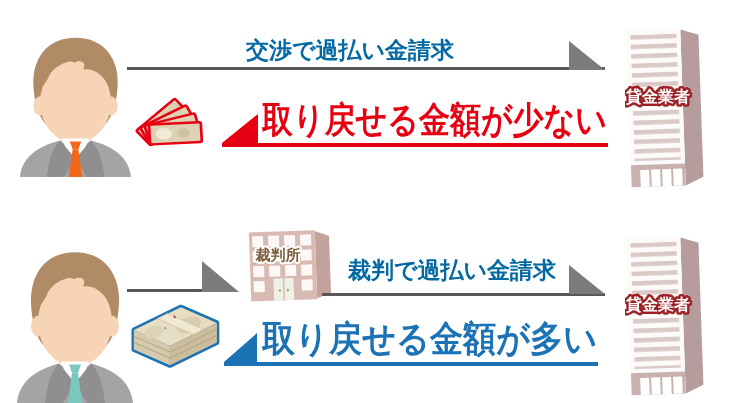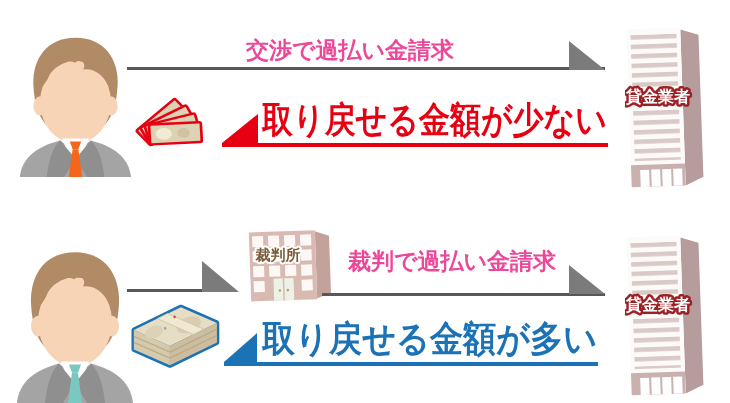--- a/index.html
+++ b/index.html
@@ -7,21 +7,21 @@
     position:relative;width:730px;height:403px;overflow:hidden;background:#ffffff;
     font-family:"Liberation Sans","DejaVu Sans",sans-serif;
   }
   .abs{position:absolute;}
   
   .conn-line{background:#595757;height:3px;}
   
   .arrowhead{background:#7b7b7b;clip-path:polygon(0 0,100% 100%,0 100%);}
   
   .arrow-label{
-    color:#ec4899;font-weight:bold;font-size:23px;line-height:28px;
+    color:#0369a1;font-weight:bold;font-size:23px;line-height:28px;
     text-align:center;white-space:nowrap;letter-spacing:0px;
   }
   
   .result-text{
     font-weight:800;font-size:36px;line-height:42px;white-space:nowrap;
     transform-origin:left center;letter-spacing:0px;
   }
   .result-red{color:#e60012;transform:scaleX(.86);}
   .result-blue{color:#1b72b5;transform:scaleX(.92);}
   .underline{height:4px;}
@@ -155,21 +155,21 @@
         <line x1="35" y1="51" x2="35" y2="73" stroke="#d9bab2" stroke-width="1.5"></line>
         <circle cx="31" cy="63" r="1.3" fill="#b5a27e"></circle>
         <circle cx="39" cy="63" r="1.3" fill="#b5a27e"></circle>
       </g>
       <text class="badge-text" x="30" y="33" text-anchor="middle" font-size="15" font-weight="bold" fill="#7a5a38" stroke="#ffffff" stroke-width="4" paint-order="stroke" stroke-linejoin="round">裁判所</text>
     </svg>
   </div>
 
   <div class="abs conn-line" style="left:322px;top:293px;width:283px"></div>
   <div class="abs arrowhead" style="left:569px;top:265px;width:36px;height:29px"></div>
-  <div class="abs arrow-label" style="left:322px;top:247px;width:260px">裁判で過払い金請求</div>
+  <div class="abs arrow-label" style="left:322px;top:256px;width:260px">裁判で過払い金請求</div>
 
   <div class="abs" style="left:126px;top:302px;width:98px;height:72px">
     <svg viewBox="0 0 125 82" width="98" height="72" preserveAspectRatio="none">
       <polygon points="10,32 70,6 116,24 116,46 56,72 10,54" fill="#1b72b5" stroke="#1b72b5" stroke-width="6" stroke-linejoin="round"></polygon>
       <polygon points="10,32 70,6 116,24 56,50" fill="#e7ddc3"></polygon>
       <polygon points="10,32 56,50 56,72 10,54" fill="#d6caac"></polygon>
       <polygon points="56,50 116,24 116,46 56,72" fill="#cbbd9e"></polygon>
       <line x1="10" y1="39" x2="56" y2="57" stroke="#b9ac8c" stroke-width="1.5"></line>
       <line x1="10" y1="46" x2="56" y2="64" stroke="#b9ac8c" stroke-width="1.5"></line>
       <line x1="56" y1="57" x2="116" y2="31" stroke="#b9ac8c" stroke-width="1.5"></line>

